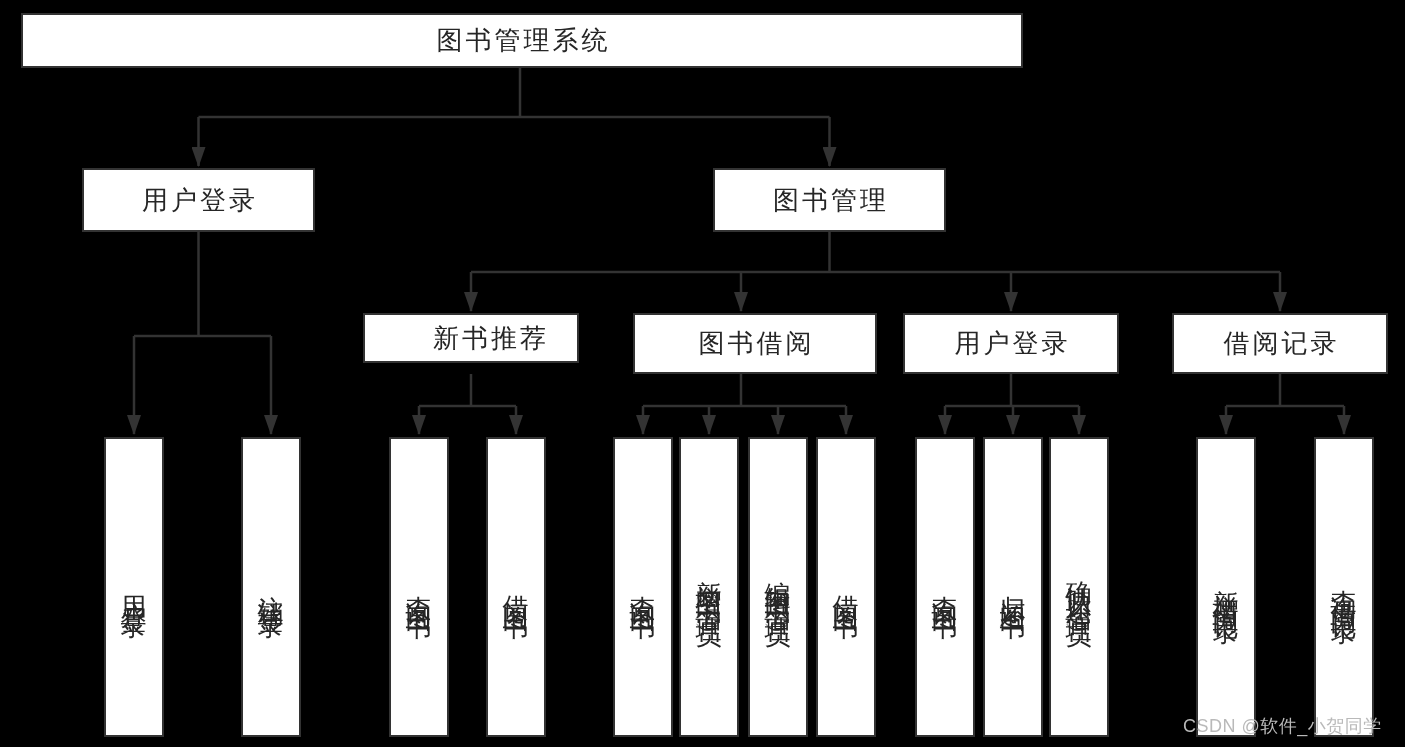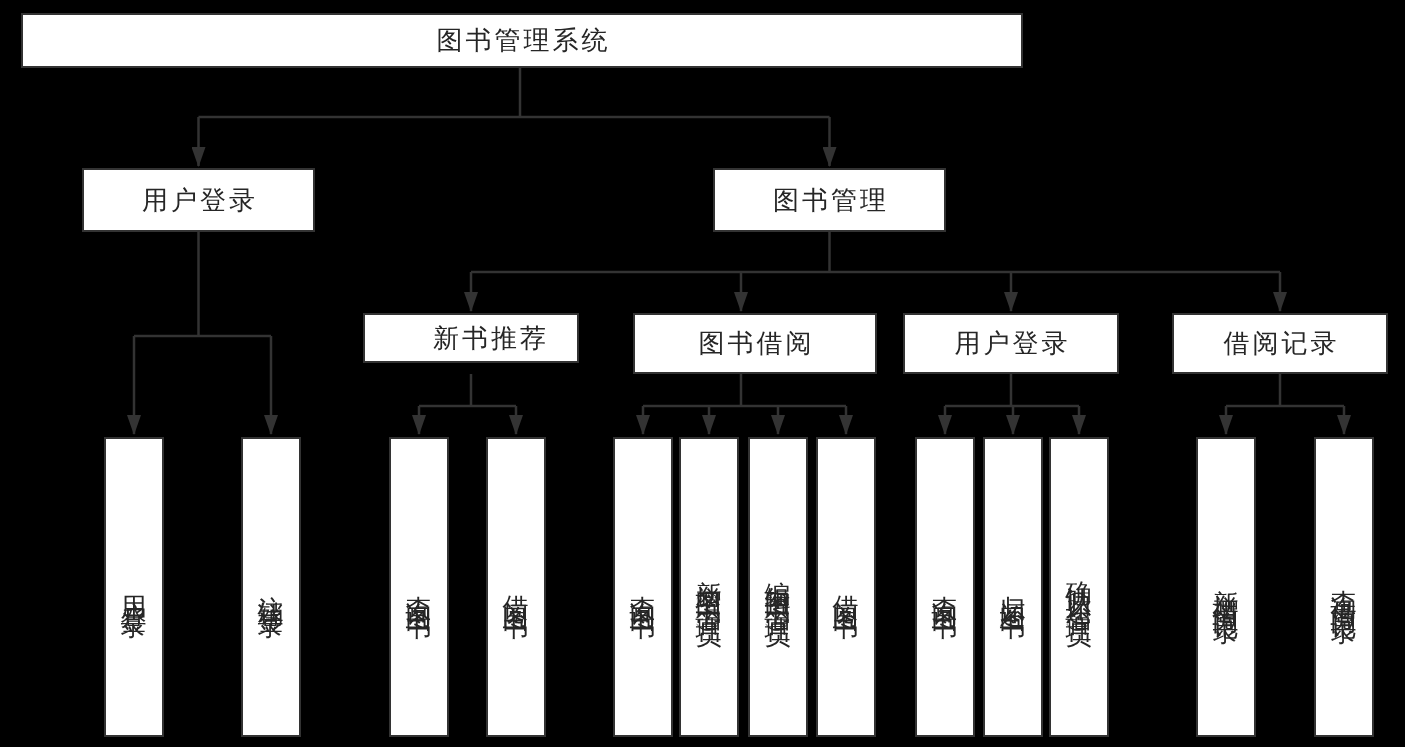--- a/index.html
+++ b/index.html
@@ -166,14 +166,15 @@
   <div class="box leaf n-leaf-cb-confirm">
     <span class="v-label">确认归还（管理员）</span>
   </div>
   <div class="box leaf n-leaf-br-add">
     <span class="v-label">新增借阅记录</span>
   </div>
   <div class="box leaf n-leaf-br-query">
     <span class="v-label">查询借阅记录</span>
   </div>
 
+  <div class="watermark">CSDN @软件_小贺同学</div>
 
 </div>
 
 </body></html>

